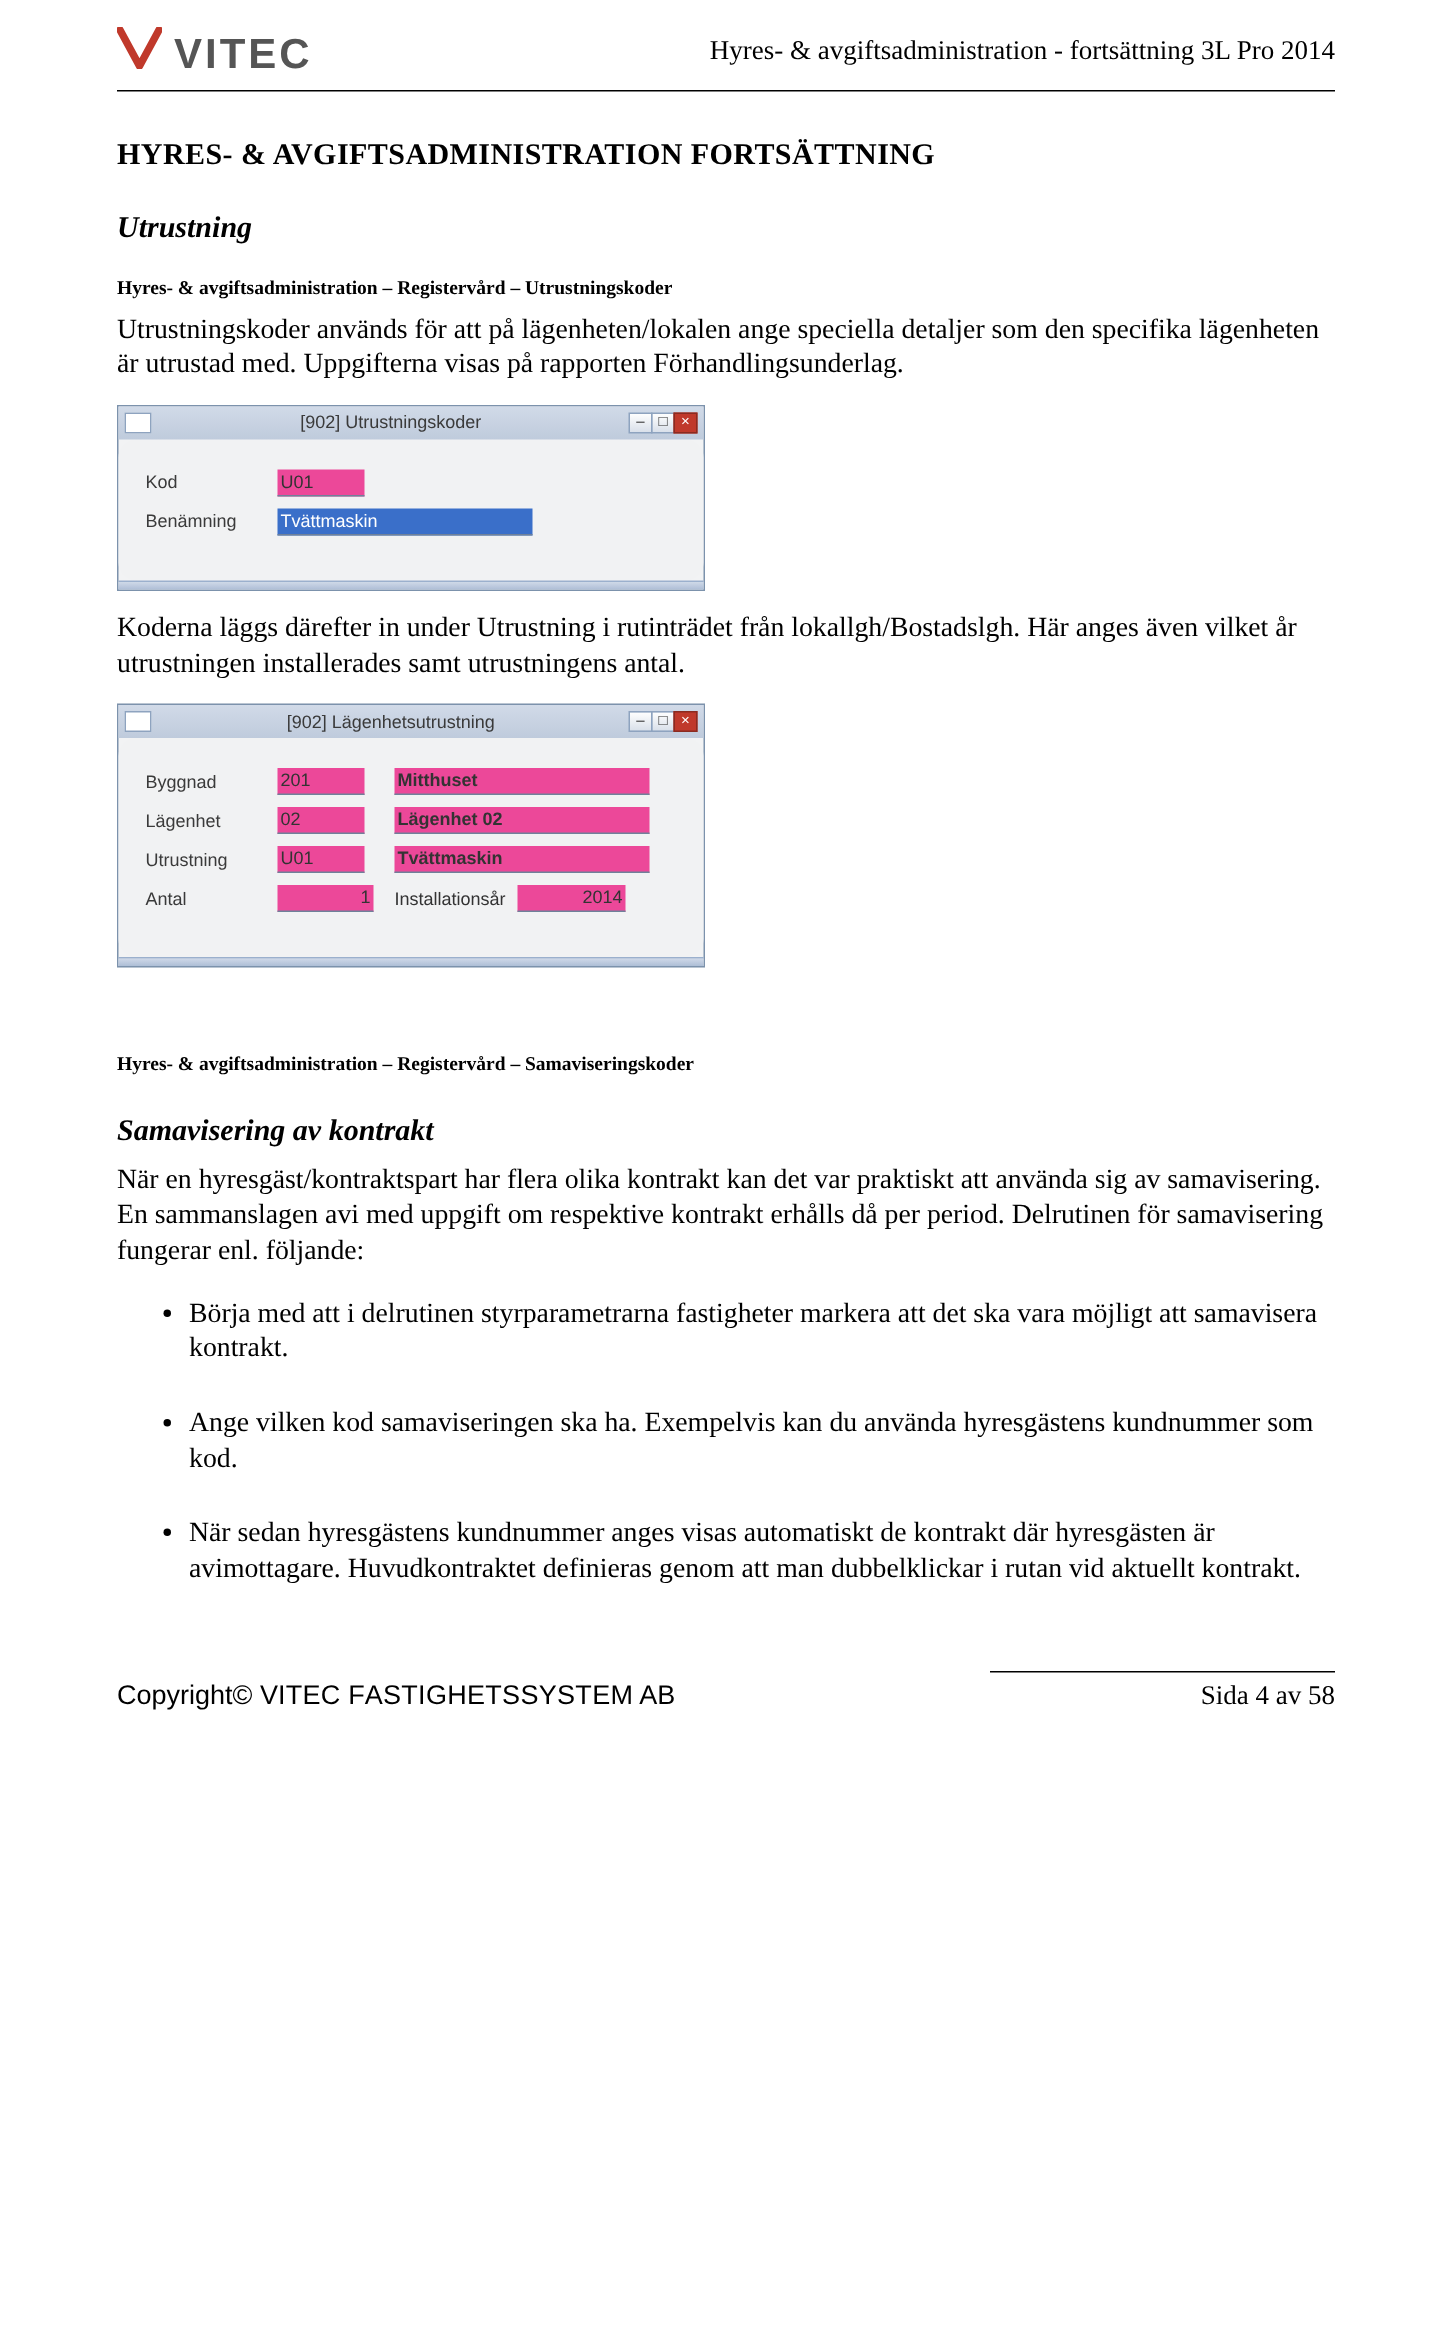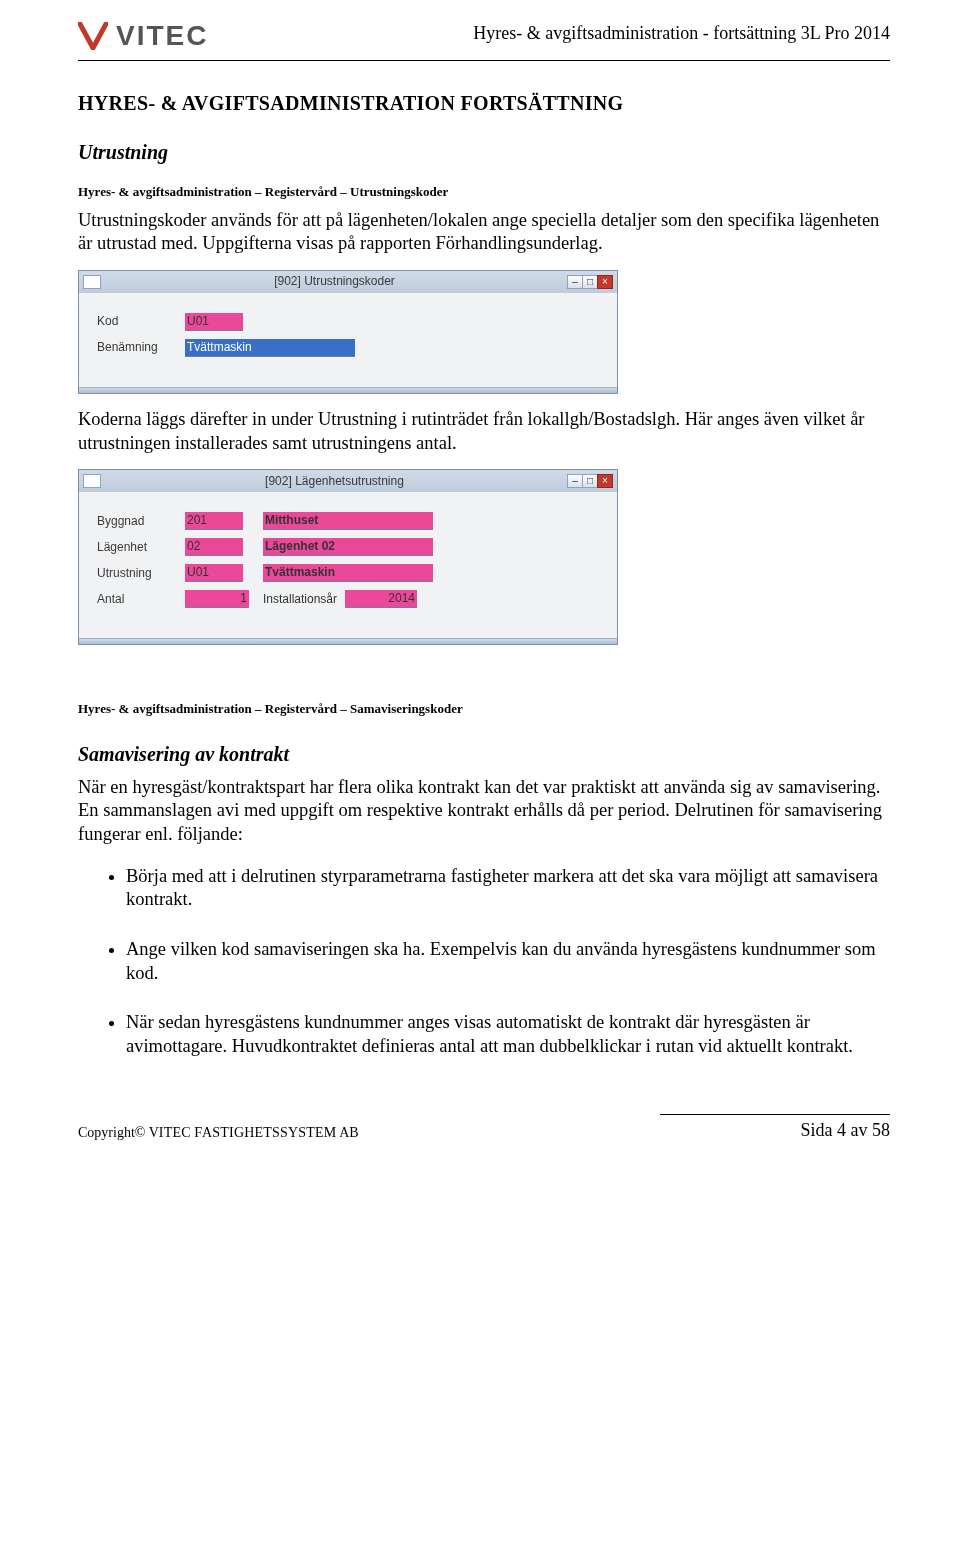--- a/index.html
+++ b/index.html
@@ -19,21 +19,21 @@
   .page-header {
     display: flex;
     justify-content: space-between;
     align-items: flex-start;
     border-bottom: 1px solid #000;
     padding-bottom: 6px;
     margin-bottom: 30px;
   }
   .logo-block {
     display: flex;
-    align-items: center;
+    align-items: flex-start;
     gap: 8px;
   }
   .logo-mark svg { display: block; }
   .logo-text {
     font-family: Arial, Helvetica, sans-serif;
     font-weight: 600;
     font-size: 28px;
     letter-spacing: 2px;
     color: #555;
   }
@@ -64,21 +64,21 @@
     margin-bottom: 8px;
   }
   .para { margin-bottom: 14px; }
   .section-gap { margin-top: 56px; }
   .small-gap { margin-top: 14px; }
 
   
   .app-window {
     border: 1px solid #7c92ac;
     background: #f2f3f4;
-    width: 540px;
+    width: 392px;
     margin: 8px 0 8px 0;
     font-family: Tahoma, Arial, sans-serif;
     font-size: 12px;
     color: #333;
   }
   .app-titlebar {
     background: linear-gradient(to bottom, #d1dae8, #bfcbdc);
     padding: 0;
     position: relative;
     height: 22px;
@@ -169,22 +169,22 @@
     font-family: Arial, Helvetica, sans-serif;
     font-size: 14px;
   }
   .footer-line {
     display: flex;
     justify-content: space-between;
     align-items: flex-end;
     border-top: 1px solid transparent;
   }
   .footer-line .left {
-    font-family: Liberation Serif, serif;
-    font-size: 14px;
+    font-family: Liberation Sans, sans-serif;
+    font-size: 18px;
   }
   .footer-line .left .sc { font-variant: small-caps; letter-spacing: 0.2px; }
   .footer-line .right {
     font-family: Garamond, Georgia, serif;
     font-size: 18px;
     border-top: 1px solid #000;
     padding-top: 4px;
     width: 230px;
     text-align: right;
   }
@@ -278,21 +278,21 @@
   </div>
 
   <div class="sub-heading-strong section-gap">Hyres- &amp; avgiftsadministration – Registervård – Samaviseringskoder</div>
 
   <div class="section-heading" style="margin-top:24px;">Samavisering av kontrakt</div>
   <p class="para">När en hyresgäst/kontraktspart har flera olika kontrakt kan det var praktiskt att använda sig av samavisering. En sammanslagen avi med uppgift om respektive kontrakt erhålls då per period. Delrutinen för samavisering fungerar enl. följande:</p>
 
   <ul class="bullets">
     <li>Börja med att i delrutinen styrparametrarna fastigheter markera att det ska vara möjligt att samavisera kontrakt.</li>
     <li>Ange vilken kod samaviseringen ska ha. Exempelvis kan du använda hyresgästens kundnummer som kod.</li>
-    <li>När sedan hyresgästens kundnummer anges visas automatiskt de kontrakt där hyresgästen är avimottagare. Huvudkontraktet definieras antal att man dubbelklickar i rutan vid aktuellt kontrakt.</li>
+    <li>När sedan hyresgästens kundnummer anges visas automatiskt de kontrakt där hyresgästen är avimottagare. Huvudkontraktet definieras genom att man dubbelklickar i rutan vid aktuellt kontrakt.</li>
   </ul>
 
   <div class="page-footer">
     <div class="footer-line">
       <div class="left">
         <span>Copyright© V</span><span class="sc">ITEC</span><span> F</span><span class="sc">ASTIGHETSSYSTEM</span><span> AB</span>
       </div>
       <div class="right">Sida 4 av 58</div>
     </div>
   </div>

